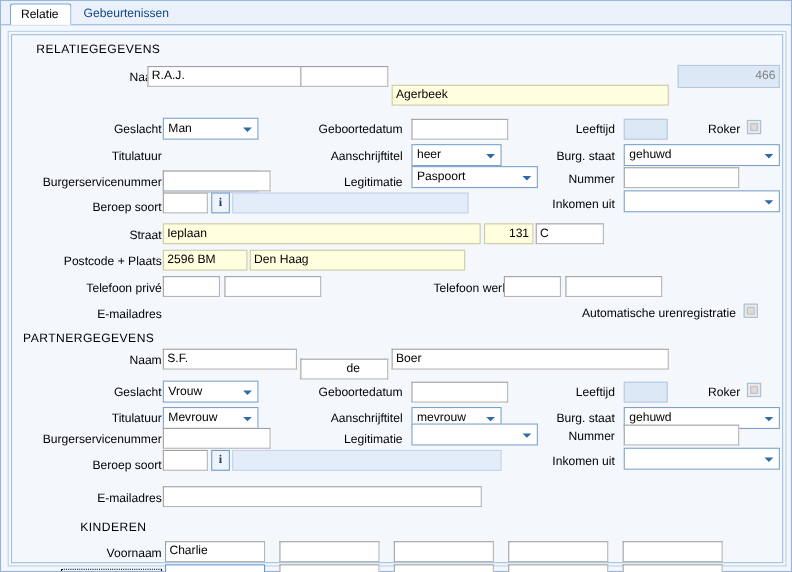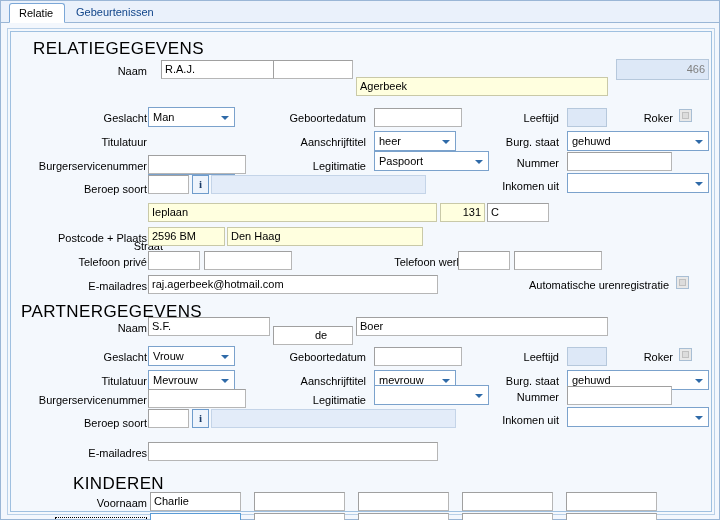--- a/index.html
+++ b/index.html
@@ -57,21 +57,21 @@
   .panel-inner {
     position: relative;
     width: 100%; height: 100%;
     background: #f4f8fd;
     border: 1px solid #9fc0e0;
   }
 
   
   .section-title {
     position: absolute;
-    font-size: 17px;
+    font-size: 11px;
     letter-spacing: 0.4px;
     color: #000;
     white-space: nowrap;
   }
 
   
   .lbl {
     position: absolute;
     font-size: 11px;
     color: #000;
@@ -166,21 +166,21 @@
     <div class="tab active" style="left:8px;width:56px;">Relatie</div>
     <div class="tab inactive" style="left:66px;">Gebeurtenissen</div>
   </div>
 
   <div class="panel-outer">
   <div class="panel-inner">
 
     <div class="section-title" style="left:22px;top:7px;">RELATIEGEGEVENS</div>
 
     <div class="lbl" style="left:40px;top:32px;width:96px;">Naam</div>
-    <div class="fld" style="left:150px;top:28px;width:146px;">R.A.J.</div>
+    <div class="fld" style="left:123px;top:28px;width:146px;">R.A.J.</div>
     <div class="fld" style="left:262px;top:28px;width:80px;"></div>
     <div class="fld req" style="left:345px;top:28px;width:252px;margin-top:17px;">Agerbeek</div>
     <div class="fld ro2" style="left:605px;top:27px;width:93px;height:21px;line-height:19px;">466</div>
 
     <div class="lbl" style="left:40px;top:79px;width:96px;">Geslacht</div>
     <div class="combo" style="left:137px;top:75px;width:87px;">
       <span>Man</span>
       <span class="arw"></span>
     </div>
     <div class="lbl" style="left:200px;top:79px;width:155px;">Geboortedatum</div>
@@ -221,38 +221,37 @@
     <div class="lbl" style="left:40px;top:150px;width:96px;">Beroep soort</div>
     <div class="fld" style="left:137px;top:143px;width:41px;"></div>
     <div class="infobtn" style="left:181px;top:143px;">i</div>
     <div class="fld flat" style="left:200px;top:143px;width:215px;"></div>
     <div class="lbl" style="left:430px;top:147px;width:118px;">Inkomen uit</div>
     <div class="combo" style="left:556px;top:141px;width:142px;">
       <span></span>
       <span class="arw"></span>
     </div>
 
-    <div class="lbl" style="left:56px;top:175px;width:96px;margin-top:32px;">Straat</div>
+    <div class="lbl" style="left:40px;top:175px;width:96px;">Straat</div>
     <div class="fld req" style="left:137px;top:171px;width:289px;">Ieplaan</div>
     <div class="fld req" style="left:429px;top:171px;width:45px;text-align:right;">131</div>
     <div class="fld" style="left:476px;top:171px;width:62px;">C</div>
 
     <div class="lbl" style="left:15px;top:199px;width:121px;">Postcode + Plaats</div>
     <div class="fld req" style="left:137px;top:195px;width:77px;">2596 BM</div>
     <div class="fld req" style="left:216px;top:195px;width:196px;">Den Haag</div>
 
     <div class="lbl" style="left:40px;top:223px;width:96px;">Telefoon privé</div>
     <div class="fld" style="left:137px;top:219px;width:52px;"></div>
     <div class="fld" style="left:193px;top:219px;width:88px;"></div>
     <div class="lbl" style="left:355px;top:223px;width:96px;">Telefoon werk</div>
     <div class="fld" style="left:447px;top:219px;width:52px;"></div>
     <div class="fld" style="left:503px;top:219px;width:88px;"></div>
 
     <div class="lbl" style="left:40px;top:247px;width:96px;">E-mailadres</div>
-    <div class="fld" style="left:137px;top:243px;width:290px;">raj.agerbeek@hotmail.com</div>
     <div class="lbl" style="left:458px;top:246px;width:200px;">Automatische urenregistratie</div>
     <div class="cbx" style="left:665px;top:244px;">
           <i></i>
         </div>
 
     <div class="section-title" style="left:10px;top:270px;">PARTNERGEGEVENS</div>
 
     <div class="lbl" style="left:40px;top:289px;width:96px;">Naam</div>
     <div class="fld" style="left:137px;top:285px;width:122px;">S.F.</div>
     <div class="fld" style="left:262px;top:294px;width:80px;padding-left:41px;">de</div>

